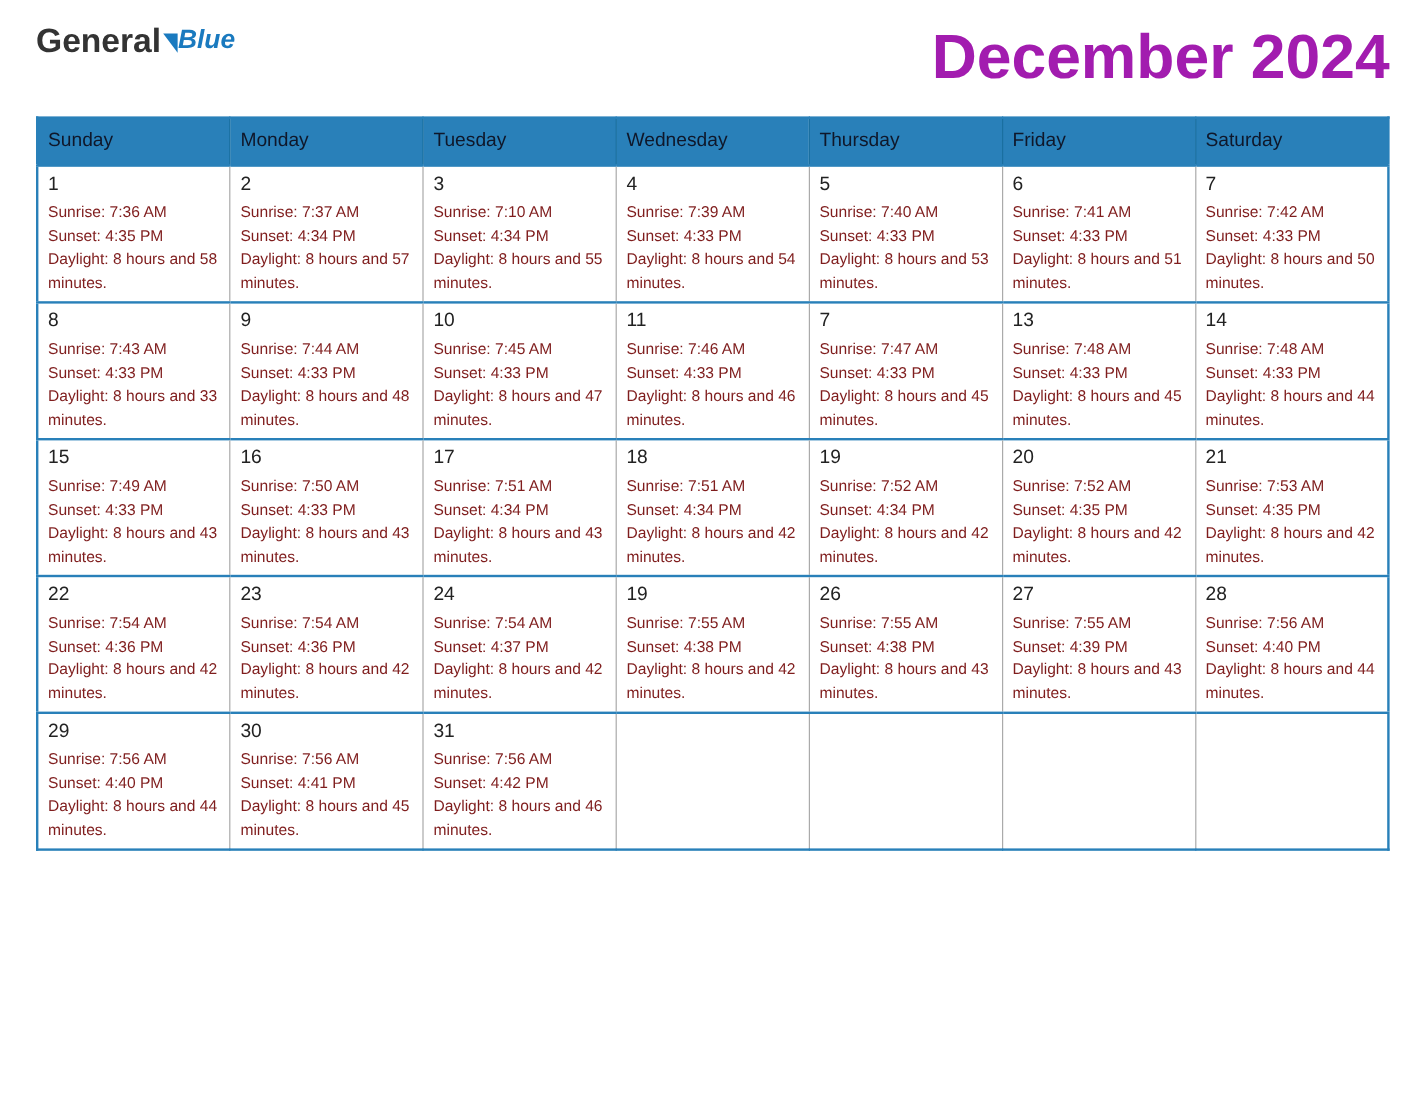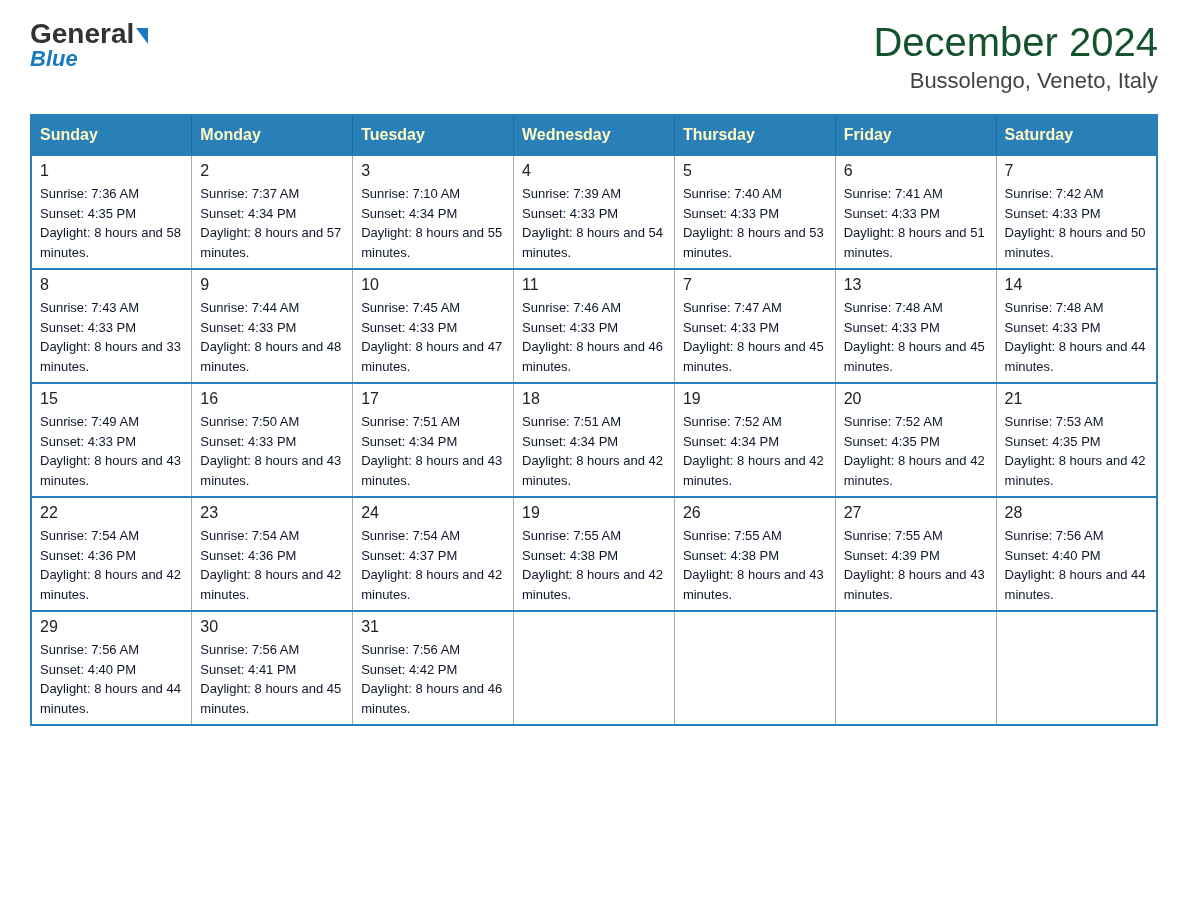--- a/index.html
+++ b/index.html
@@ -11,61 +11,60 @@
       min-height: 918px;
     }
     .header {
       display: flex;
       justify-content: space-between;
       align-items: flex-start;
       margin-bottom: 20px;
     }
     .logo {
       display: flex;
-      flex-direction: column;
-      align-items: flex-start;
+      align-items: center;
     }
     .logo-text {
       font-size: 28px;
       font-weight: bold;
       color: #333;
       line-height: 1;
     }
     .logo-bottom {
       font-size: 22px;
       font-weight: bold;
       color: #1a7abf;
       margin-top: -2px;
       font-style: italic;
     }
     .title-block {
       text-align: right;
     }
     .title-block h1 {
-      font-size: 40px;
-      font-weight: normal;
-      color: #14532d;
+      font-size: 52px;
+      font-weight: bold;
+      color: #a21caf;
       line-height: 1.1;
     }
     .title-block h2 {
       font-size: 22px;
       font-weight: normal;
       color: #444;
       margin-top: 4px;
     }
     .calendar {
       width: 100%;
       border-collapse: collapse;
       border: 2px solid #2980b9;
     }
     .calendar th {
       background: #2980b9;
-      color: #fef9c3;
+      color: #0f172a;
       font-size: 16px;
-      font-weight: bold;
+      font-weight: normal;
       padding: 10px 8px;
       text-align: left;
       border: 1px solid #1a6fa0;
     }
     .calendar td {
       border: 1px solid #aaa;
       vertical-align: top;
       padding: 6px 8px;
       font-size: 13px;
       color: #222;
@@ -80,21 +79,21 @@
     }
     .day-num {
       font-size: 16px;
       font-weight: normal;
       margin-bottom: 4px;
       display: block;
     }
     .day-info {
       font-size: 13px;
       line-height: 1.5;
-      color: #0f172a;
+      color: #7f1d1d;
     }
     .empty-cell {
       background: #fff;
     }
     .logo-container {
       display: flex;
       align-items: center;
     }
   </style>
 </head>
@@ -104,21 +103,20 @@
   <div class="logo">
     <div class="logo-container">
       <span class="logo-text">
         General<span style="display:inline-block; width:0; height:0; border-left:12px solid transparent; border-right:0px solid transparent; border-top:16px solid #1a7abf; margin-left:2px; vertical-align:middle;"></span>
       </span>
     </div>
     <div class="logo-bottom">Blue</div>
   </div>
   <div class="title-block">
     <h1>December 2024</h1>
-    <h2>Bussolengo, Veneto, Italy</h2>
   </div>
 </div>
 
 <table class="calendar">
   <thead>
     <tr>
       <th>Sunday</th>
       <th>Monday</th>
       <th>Tuesday</th>
       <th>Wednesday</th>

